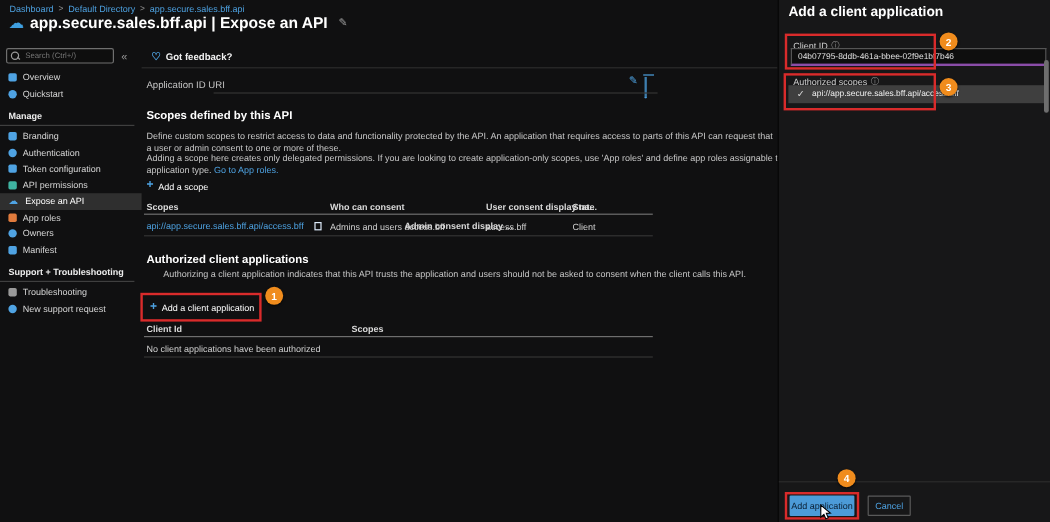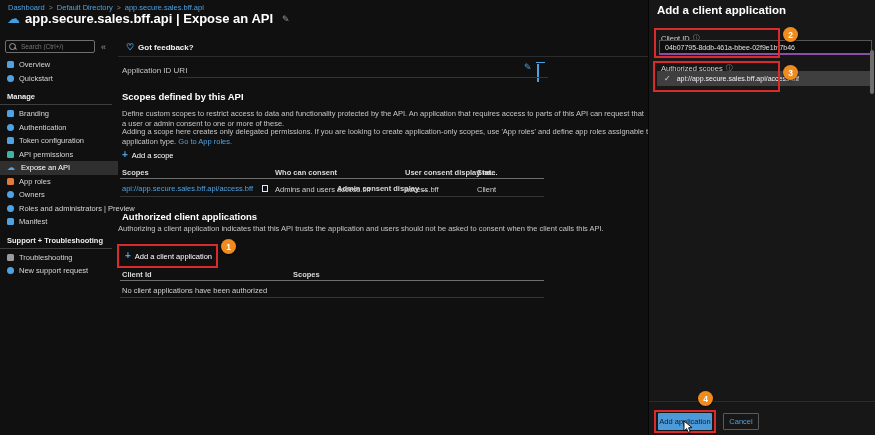--- a/index.html
+++ b/index.html
@@ -74,21 +74,21 @@
   .td{font-size:7.5px;color:#cfcfcf;white-space:nowrap;}
   #thead-line{left:120px;top:178px;width:424px;height:1px;background:#6e6e6e;}
   #trow-line{left:120px;top:196px;width:424px;height:1px;background:#343434;}
   #scope-link{left:122px;top:184px;font-size:7.5px;color:#4da1e0;cursor:pointer;white-space:nowrap;}
   .copybtn{width:9px;height:10px;background:#2d7cc4;border-radius:1px;position:relative;cursor:pointer;}
   .copybtn::after{content:"";position:absolute;left:2px;top:2px;width:4px;height:5px;border:1px solid #dceafa;}
   #scope-copy{left:258px;top:183px;}
 
   
   #auth-title{left:122px;top:211px;font-size:9.5px;font-weight:bold;color:#ffffff;}
-  #auth-desc{left:118px;top:224px;width:524px;}
+  #auth-desc{left:136px;top:224px;width:524px;}
   #add-client-btn{left:125px;top:251px;}
   #cl-head-line{left:120px;top:280px;width:424px;height:1px;background:#6e6e6e;}
   #cl-row-line{left:120px;top:297px;width:424px;height:1px;background:#343434;}
   #cl-empty{left:122px;top:286px;font-size:7.5px;color:#cfcfcf;}
 
   
   #panel{left:648px;top:0;width:227px;height:435px;background:#171718;border-left:1px solid #060606;box-sizing:border-box;}
   #panel-title{position:absolute;left:8px;top:4px;font-size:11.5px;font-weight:bold;color:#ffffff;}
   #clientid-label,#scopes-label{position:absolute;font-size:7.5px;color:#cfcfcf;display:flex;gap:3px;align-items:center;}
   #clientid-label{left:12px;top:33px;}
@@ -189,24 +189,20 @@
       </div>
       <div class="nav-item">
         <span class="ni c-redor"></span>
         <span>App roles</span>
       </div>
       <div class="nav-item">
         <span class="ni c-blue rnd"></span>
         <span>Owners</span>
       </div>
       <div class="nav-item">
-        <span class="ni c-blue rnd"></span>
-        <span>Roles and administrators | Preview</span>
-      </div>
-      <div class="nav-item">
         <span class="ni c-blue"></span>
         <span>Manifest</span>
       </div>
 
       <div class="nav-group">Support + Troubleshooting</div>
 
       <div class="nav-item">
         <span class="ni c-gray"></span>
         <span>Troubleshooting</span>
       </div>

